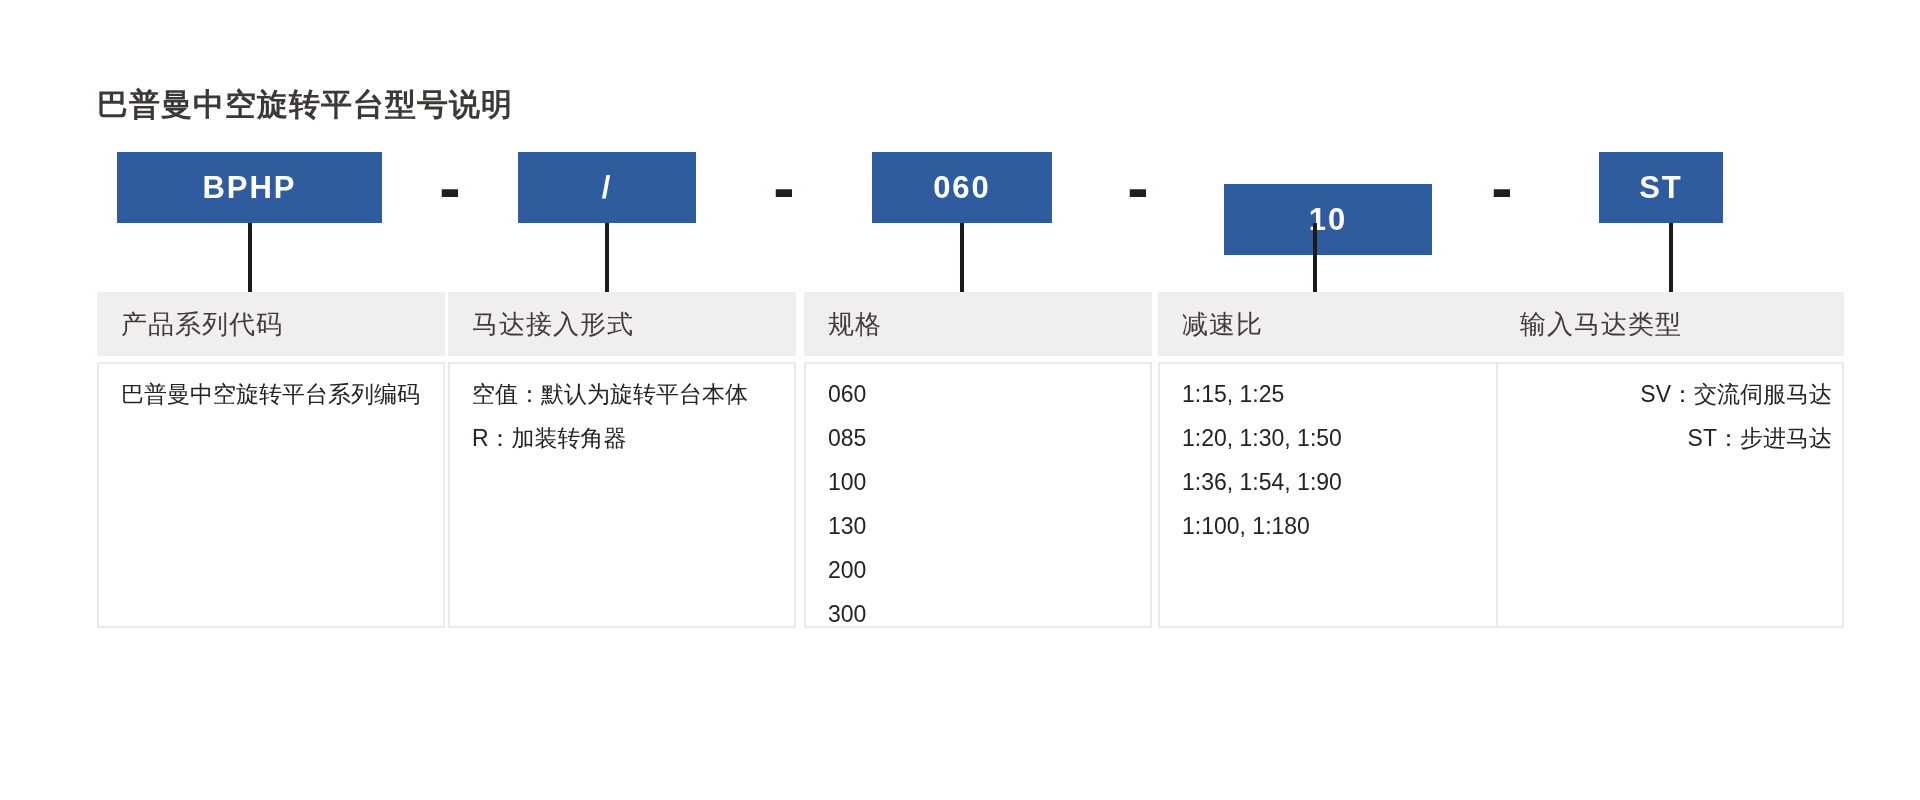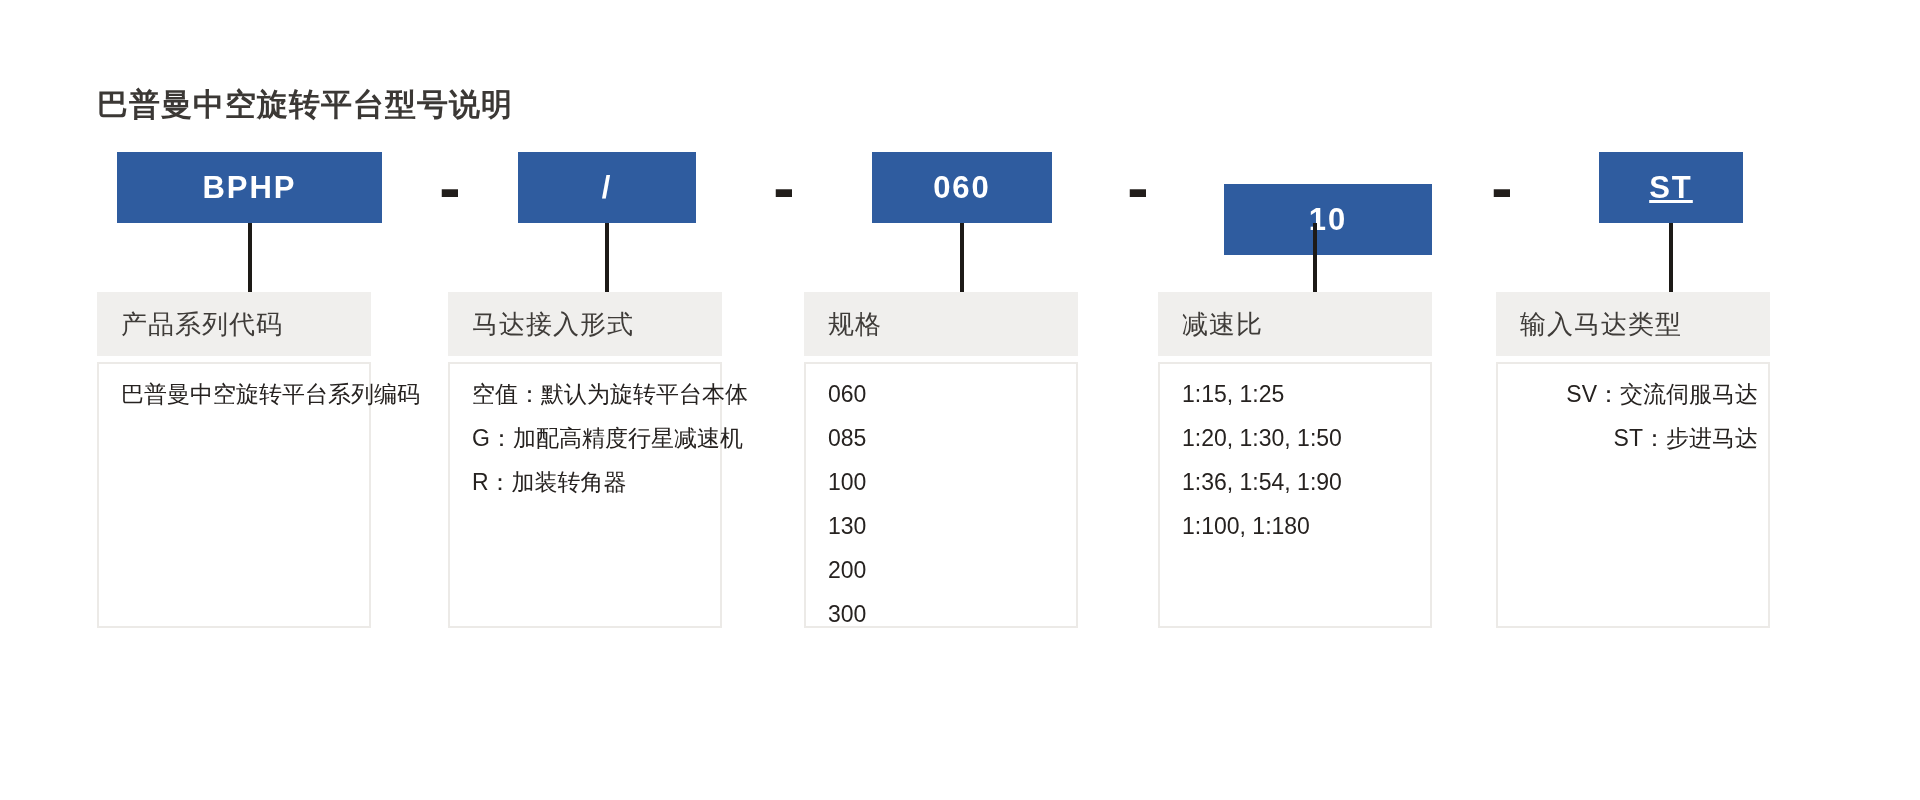--- a/index.html
+++ b/index.html
@@ -38,21 +38,21 @@
     font-weight: 700;
     line-height: 0;
   }
   .connector {
     position: absolute;
     top: 223px; height: 69px; width: 4px;
     background: #1d1a17;
   }
   .spec-card {
     position: absolute;
-    top: 292px; width: 274px;
+    top: 292px; width: 348px;
   }
   .card-header {
     height: 64px;
     background: #f0efed;
     display: flex; align-items: center;
     padding-left: 24px;
     font-size: 26px;
     font-weight: 400;
     color: #3f3c39;
     letter-spacing: 1px;
@@ -78,40 +78,39 @@
 <h1 class="page-title">巴普曼中空旋转平台型号说明</h1>
 
 <div class="code-box" style="left:117px; width:265px;">BPHP</div>
 <div class="dash" style="left:420px;">-</div>
 <div class="code-box" style="left:518px; width:178px;">/</div>
 <div class="dash" style="left:754px;">-</div>
 <div class="code-box" style="left:872px; width:180px;">060</div>
 <div class="dash" style="left:1108px;">-</div>
 <div class="code-box" style="left:1224px; width:208px;margin-top:32px;">10</div>
 <div class="dash" style="left:1472px;">-</div>
-<div class="code-box" style="left:1599px; width:144px;text-decoration:underline;">ST</div>
+<div class="code-box" style="left:1599px; width:124px;">ST</div>
 
 <div class="connector" style="left:248px;"></div>
 <div class="connector" style="left:605px;"></div>
 <div class="connector" style="left:960px;"></div>
 <div class="connector" style="left:1313px;"></div>
 <div class="connector" style="left:1669px;"></div>
 
 <div class="spec-card" style="left:97px;">
   <div class="card-header">产品系列代码</div>
   <div class="card-body">
     <div class="card-item">巴普曼中空旋转平台系列编码</div>
   </div>
 </div>
 
 <div class="spec-card" style="left:448px;">
   <div class="card-header">马达接入形式</div>
   <div class="card-body">
     <div class="card-item">空值：默认为旋转平台本体</div>
-    <div class="card-item">G：加配高精度行星减速机</div>
     <div class="card-item">R：加装转角器</div>
   </div>
 </div>
 
 <div class="spec-card" style="left:804px;">
   <div class="card-header">规格</div>
   <div class="card-body">
     <div class="card-item">060</div>
     <div class="card-item">085</div>
     <div class="card-item">100</div>

